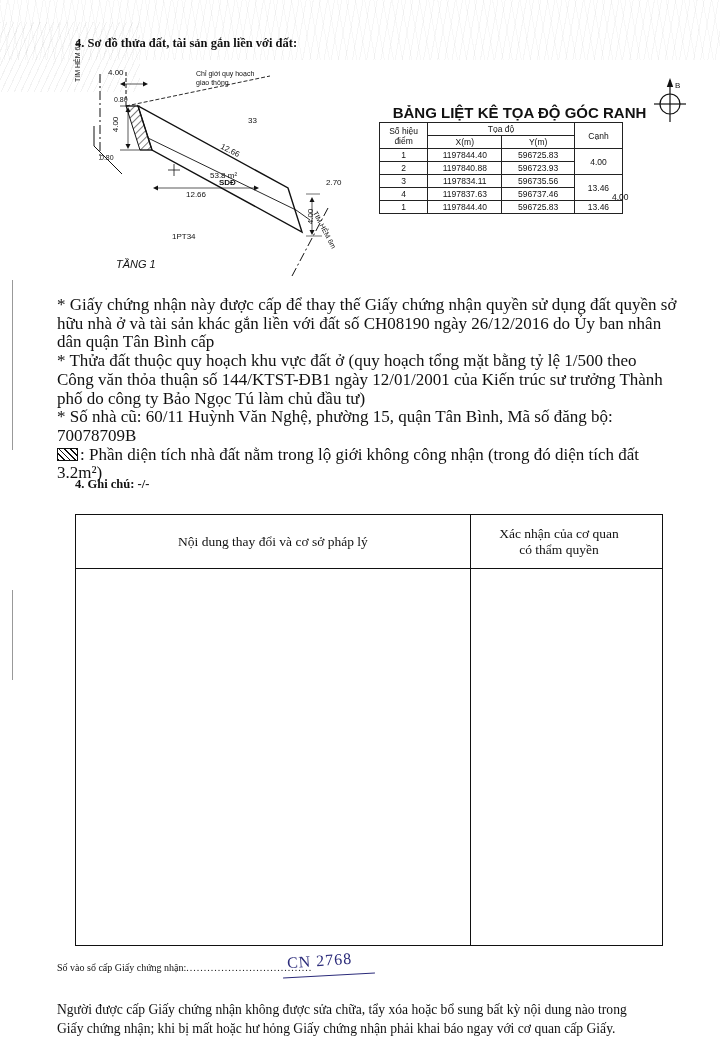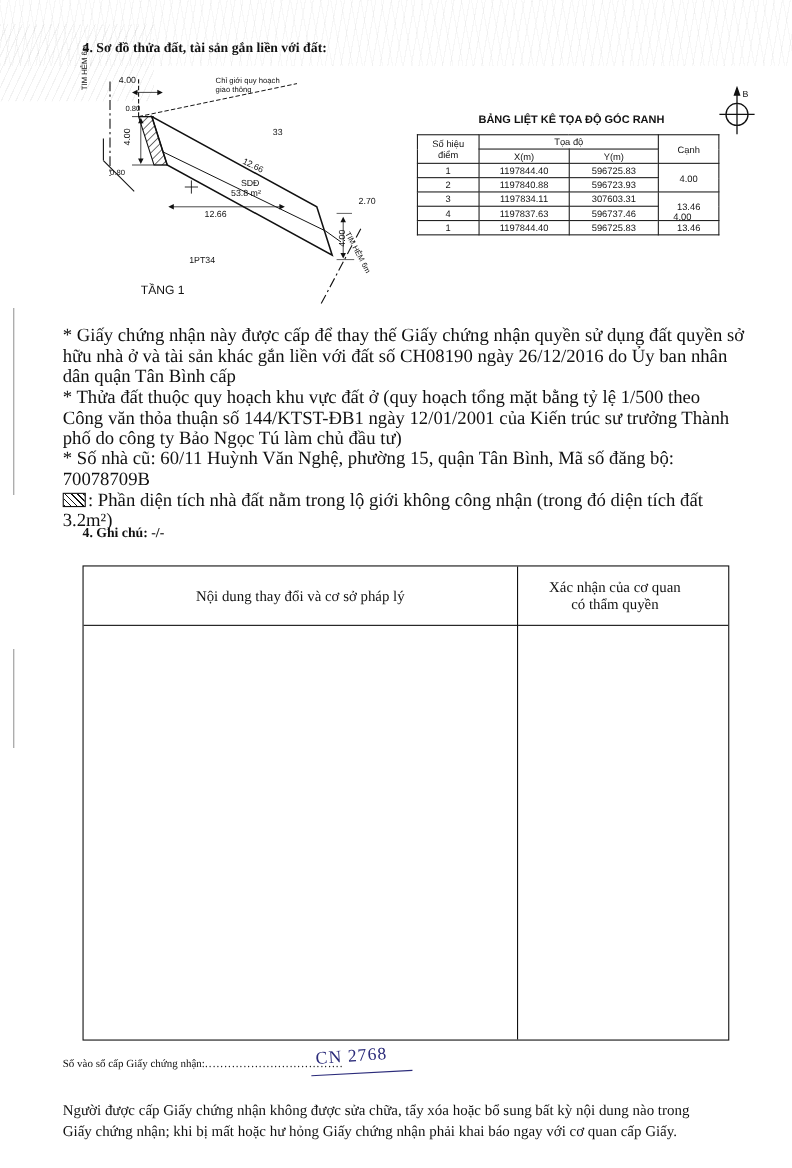--- a/index.html
+++ b/index.html
@@ -33,36 +33,36 @@
     position:absolute;font-weight:bold;font-size:12.5px;
   }
   #sect4{left:75px;top:36px;}
   #sect5{left:75px;top:477px;}
   #sect6{left:75px;top:496px;}
 
   
   .draw{position:absolute;left:60px;top:60px;width:320px;height:230px;}
   .lbl{position:absolute;font-family:"Liberation Sans",sans-serif;font-size:8px;color:#111;white-space:nowrap;}
   .lbl.sm{font-size:7px;}
-  .lbl.b{font-weight:normal;}
+  .lbl.b{font-weight:bold;margin-top:16px;}
 
   
   .compass{position:absolute;left:650px;top:78px;width:40px;height:46px;}
 
   
   .coordtbl{
-    position:absolute;left:379px;top:122px;width:275px;
+    position:absolute;left:379px;top:122px;width:244px;
     border-collapse:collapse;
     font-family:"Liberation Sans",sans-serif;font-size:8.5px;
   }
   .coordtbl td,.coordtbl th{border:1px solid #222;text-align:center;padding:1px 2px;font-weight:normal;}
   .coordtbl .hd{font-size:8.5px;}
   .tbl-title{
     position:absolute;left:379px;top:104px;width:281px;text-align:center;
-    font-family:"Liberation Sans",sans-serif;font-size:10px;font-weight:bold;
+    font-family:"Liberation Sans",sans-serif;font-size:15px;font-weight:bold;
   }
 
   
   .notes{position:absolute;left:57px;top:296px;width:620px;font-size:17px;line-height:18.7px;}
   .notes p{margin:0;}
   .hatchbox{
     display:inline-block;width:19px;height:11px;border:1px solid #111;vertical-align:-1px;margin-right:2px;
     background:repeating-linear-gradient(45deg,#111 0 1px,#fff 1px 4px);
   }
 
@@ -165,21 +165,21 @@
     <div class="lbl sm" style="left:136px;top:19px;">giao thông</div>
 
     <div class="lbl" style="left:188px;top:56px;text-align:center;">33</div>
     <div class="lbl" style="left:160px;top:86px;transform:rotate(26deg);">12.66</div>
     <div class="lbl b" style="left:159px;top:102px;">SDĐ</div>
     <div class="lbl" style="left:150px;top:111px;">53.8 m²</div>
     <div class="lbl" style="left:126px;top:130px;">12.66</div>
     <div class="lbl" style="left:243px;top:152px;transform:rotate(-90deg);">4.00</div>
     <div class="lbl" style="left:266px;top:118px;">2.70</div>
     <div class="lbl" style="left:112px;top:172px;">1PT34</div>
-    <div class="lbl" style="left:68px;top:198px;font-size:11px;">TẦNG 1</div>
+    <div class="lbl" style="left:56px;top:198px;font-size:11px;font-style:italic;">TẦNG 1</div>
   </div>
 
   <div class="compass">
     <svg width="40" height="46" viewBox="0 0 40 46">
       <line x1="20" y1="2" x2="20" y2="44" stroke="#111" stroke-width="1.2"></line>
       <line x1="4" y1="26" x2="36" y2="26" stroke="#111" stroke-width="1.2"></line>
       <circle cx="20" cy="26" r="10" fill="none" stroke="#111" stroke-width="1.2"></circle>
       <path d="M20 0 l-3.2 9 h6.4 z" fill="#111"></path>
       <text x="25" y="10" font-family="Liberation Sans, sans-serif" font-size="8" fill="#111">B</text>
     </svg>
@@ -207,21 +207,21 @@
       <td rowspan="2">4.00</td>
     </tr>
     <tr>
       <td>2</td>
       <td>1197840.88</td>
       <td>596723.93</td>
     </tr>
     <tr>
       <td>3</td>
       <td>1197834.11</td>
-      <td>307603.31</td>
+      <td>596735.56</td>
       <td rowspan="2">13.46</td>
     </tr>
     <tr>
       <td>4</td>
       <td>1197837.63</td>
       <td>596737.46</td>
     </tr>
     <tr>
       <td>1</td>
       <td>1197844.40</td>

